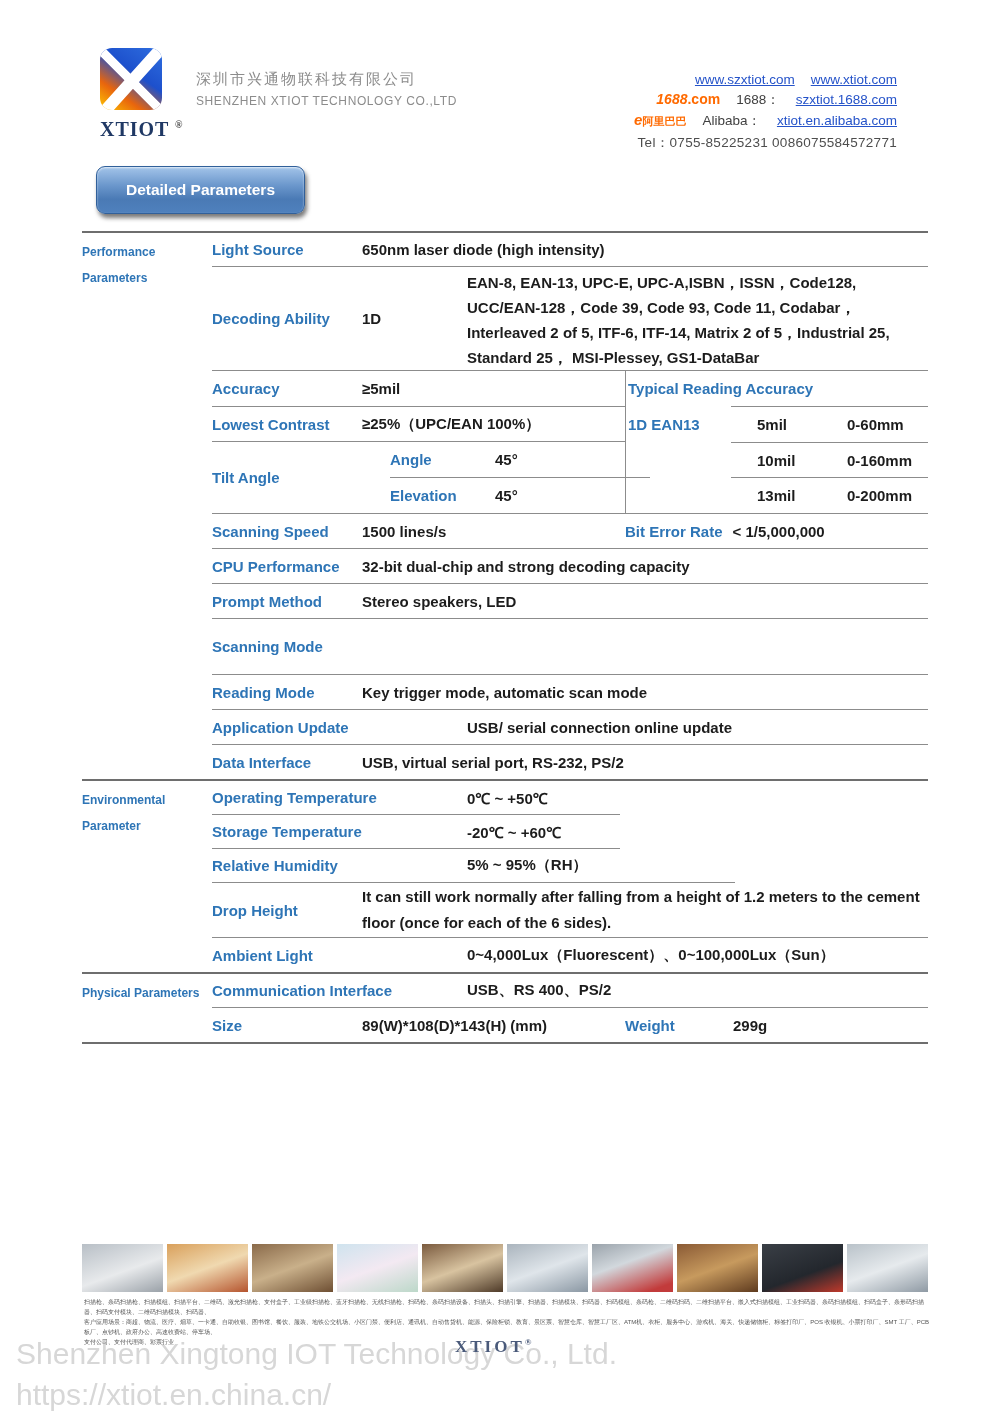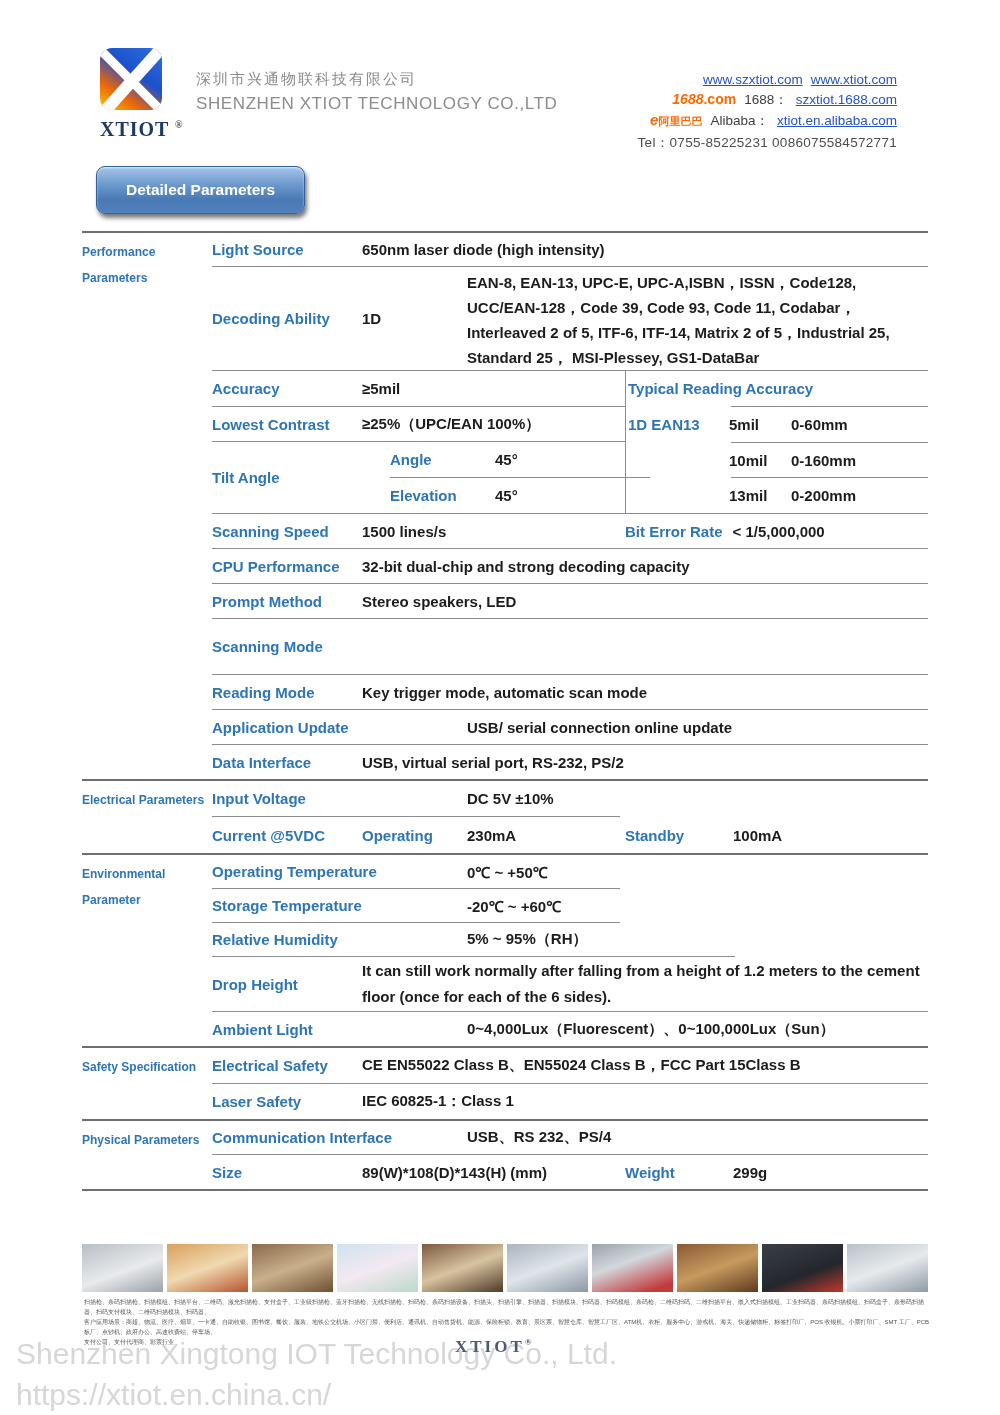--- a/index.html
+++ b/index.html
@@ -16,23 +16,23 @@
   .logo-sq:before,.logo-sq:after{
     content:"";position:absolute;left:-12px;right:-12px;top:28px;height:9px;
     background:#ffffff;border-radius:4px;
   }
   .logo-sq:before{transform:rotate(45deg);}
   .logo-sq:after{transform:rotate(-48deg);height:12px;}
   .logo-name{font-family:"Liberation Serif",serif;font-weight:bold;font-size:20px;color:#1f3864;margin-top:8px;letter-spacing:1px;}
   .logo-name sup{font-size:10px;color:#444;}
   .company{position:absolute;left:196px;top:70px;}
   .company-cn{font-size:15px;color:#8c8c8c;letter-spacing:2px;}
-  .company-en{font-size:17px;color:#8c8c8c;margin-top:5px;letter-spacing:0.6px;}
+  .company-en{font-size:12px;color:#8c8c8c;margin-top:5px;letter-spacing:0.6px;}
   .hdr-right{position:absolute;right:103px;top:70px;text-align:right;font-size:13.5px;line-height:19px;}
-  .hdr-line{display:flex;justify-content:flex-end;align-items:center;gap:8px;margin-bottom:1px;}
+  .hdr-line{display:flex;justify-content:flex-end;align-items:center;gap:16px;margin-bottom:1px;}
   a.hlink{color:#2553c9;text-decoration:underline;}
   .plain{color:#404040;}
   .mini-logo-1688{color:#ff6a00;font-style:italic;font-weight:bold;font-size:14px;white-space:nowrap;}
   .mini-logo-1688 small{font-size:14px;font-style:normal;}
   .mini-logo-ali{color:#ff6a00;font-weight:bold;font-size:11px;white-space:nowrap;}
   .mini-logo-ali .e{font-style:italic;font-size:15px;}
   .tel-line{color:#4d4d4d;margin-top:2px;letter-spacing:0.3px;}
   
   .detail-btn{
     position:absolute;left:96px;top:166px;width:207px;height:46px;border-radius:9px;
@@ -59,21 +59,21 @@
   .col105{width:105px;flex:none;}
   .col158{width:158px;flex:none;}
   .col263{width:263px;flex:none;}
   .bk{color:#2e75b6;font-weight:bold;font-size:15px;}
   .bk.col108{width:108px;flex:none;}
   
   .split{display:flex;}
   .split-left{width:413px;flex:none;}
   .split-right{flex:1;border-left:1px solid #8c8c8c;min-width:0;}
   .acc-header{height:35px;display:flex;align-items:center;color:#2e75b6;font-weight:bold;font-size:15px;padding-left:2px;}
-  .acc-row{display:flex;align-items:center;padding-left:2px;}
+  .acc-row{display:flex;align-items:center;padding-left:2px;gap:28px;}
   .acc-cat{width:101px;flex:none;color:#2e75b6;font-weight:bold;font-size:15px;}
   .acc-mil{width:62px;flex:none;font-weight:bold;font-size:15px;}
   .acc-range{font-weight:bold;font-size:15px;}
   .rsep{height:1px;background:#8c8c8c;margin-left:105px;}
   
   .tilt{display:flex;align-items:center;}
   .tilt-sub{flex:1;margin-left:28px;}
   .tilt-row{height:35px;display:flex;align-items:center;}
   .tilt-k{width:105px;flex:none;color:#2e75b6;font-weight:bold;font-size:15px;}
   .tsep{height:1px;background:#8c8c8c;width:260px;}
@@ -234,37 +234,20 @@
         <div class="pval">USB/ serial connection online update</div>
       </div>
       <div class="sep"></div>
       <div class="row h34">
         <div class="plabel">Data Interface</div>
         <div class="pval">USB, virtual serial port, RS-232, PS/2</div>
       </div>
     </div>
   </div>
 
-  <div class="section">
-    <div class="cat">Electrical Parameters</div>
-    <div class="sec-content">
-      <div class="row h35">
-        <div class="plabel w2">Input Voltage</div>
-        <div class="pval">DC 5V  ±10%</div>
-      </div>
-      <div class="sep mid"></div>
-      <div class="row h36">
-        <div class="plabel">Current @5VDC</div>
-        <div class="bk col105">Operating</div>
-        <div class="pval col158">230mA</div>
-        <div class="bk col108">Standby</div>
-        <div class="pval">100mA</div>
-      </div>
-    </div>
-  </div>
 
   <div class="section">
     <div class="cat">Environmental Parameter</div>
     <div class="sec-content">
       <div class="row h33">
         <div class="plabel w2">Operating Temperature</div>
         <div class="pval">0℃ ~ +50℃</div>
       </div>
       <div class="sep mid"></div>
       <div class="row h33">
@@ -282,41 +265,27 @@
         <div class="pval sm-lines" style="flex:1;">It can still work normally after falling from a height of 1.2 meters to the cement floor (once for each of the 6 sides).</div>
       </div>
       <div class="sep"></div>
       <div class="row h34">
         <div class="plabel w2">Ambient Light</div>
         <div class="pval">0~4,000Lux（Fluorescent）、0~100,000Lux（Sun）</div>
       </div>
     </div>
   </div>
 
-  <div class="section">
-    <div class="cat">Safety Specification</div>
-    <div class="sec-content">
-      <div class="row h35">
-        <div class="plabel">Electrical Safety</div>
-        <div class="pval">CE EN55022 Class B、EN55024 Class B，FCC Part 15Class B</div>
-      </div>
-      <div class="sep"></div>
-      <div class="row h35">
-        <div class="plabel">Laser Safety</div>
-        <div class="pval">IEC 60825-1：Class 1</div>
-      </div>
-    </div>
-  </div>
 
   <div class="section">
     <div class="cat">Physical Parameters</div>
     <div class="sec-content">
       <div class="row h33">
         <div class="plabel w2">Communication Interface</div>
-        <div class="pval">USB、RS 232、PS/4</div>
+        <div class="pval">USB、RS 400、PS/2</div>
       </div>
       <div class="sep"></div>
       <div class="row h34">
         <div class="plabel">Size</div>
         <div class="pval col263">89(W)*108(D)*143(H) (mm)</div>
         <div class="bk col108">Weight</div>
         <div class="pval">299g</div>
       </div>
     </div>
   </div>

